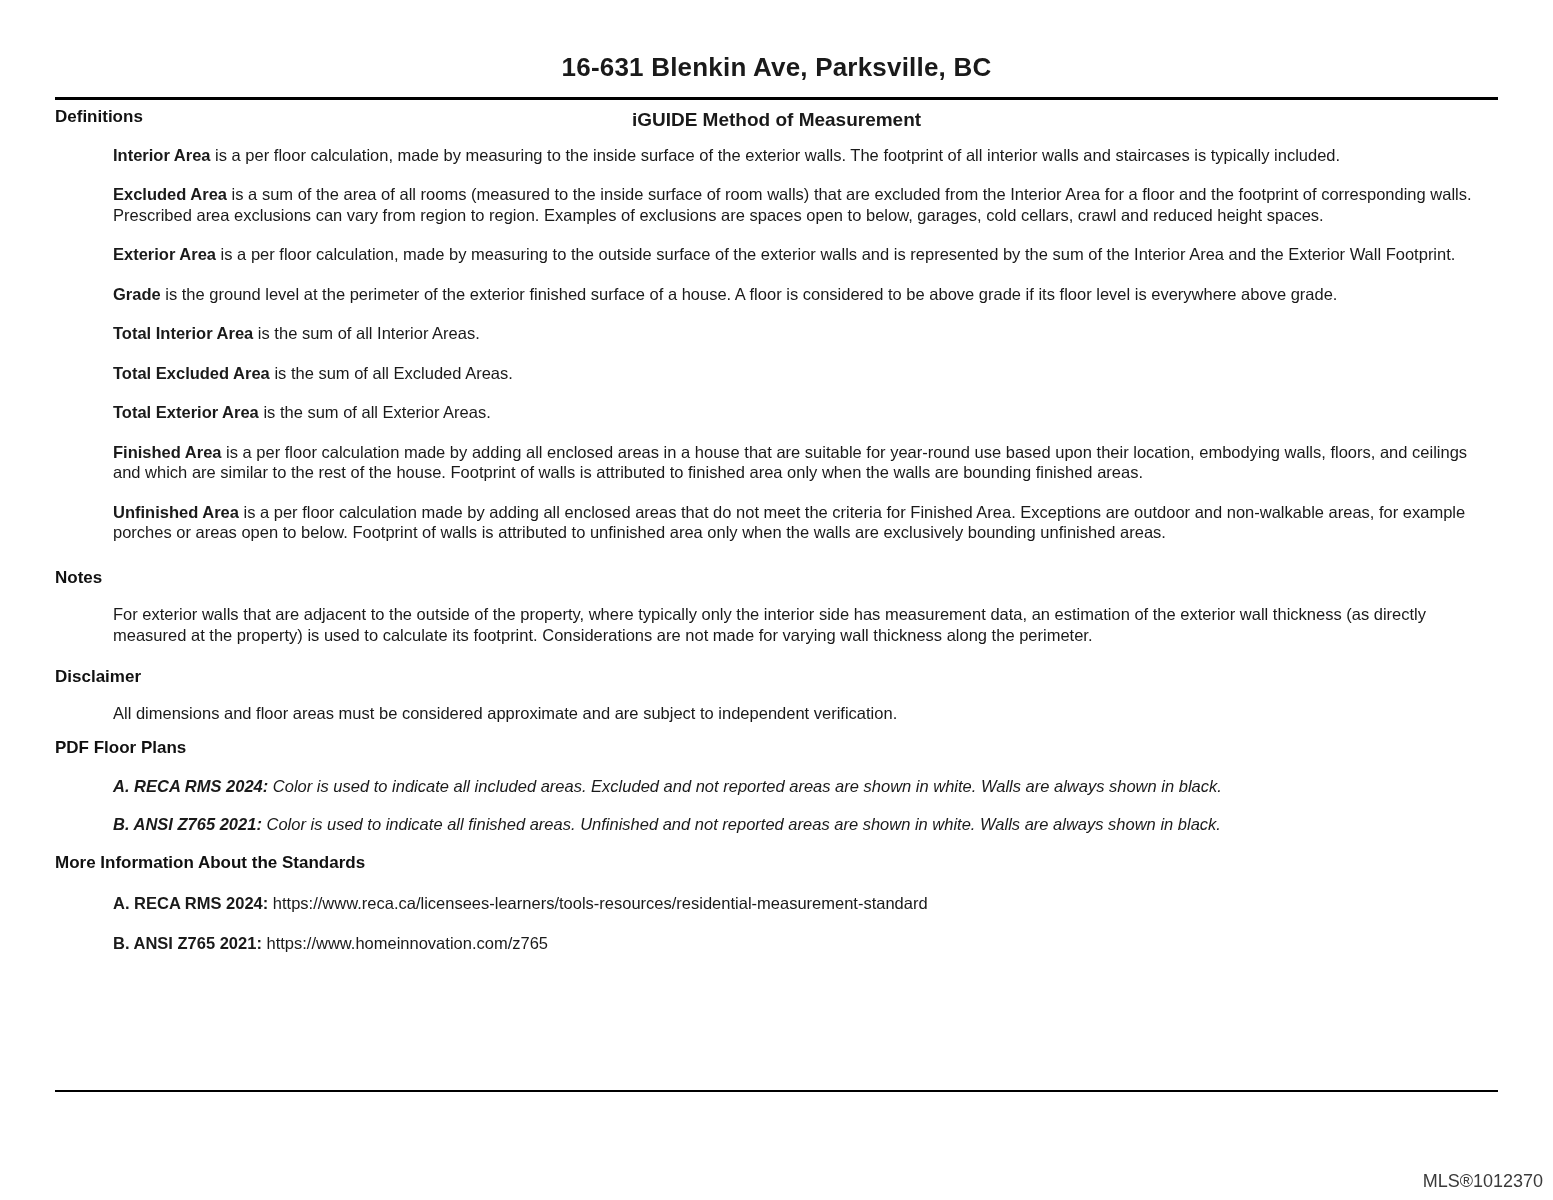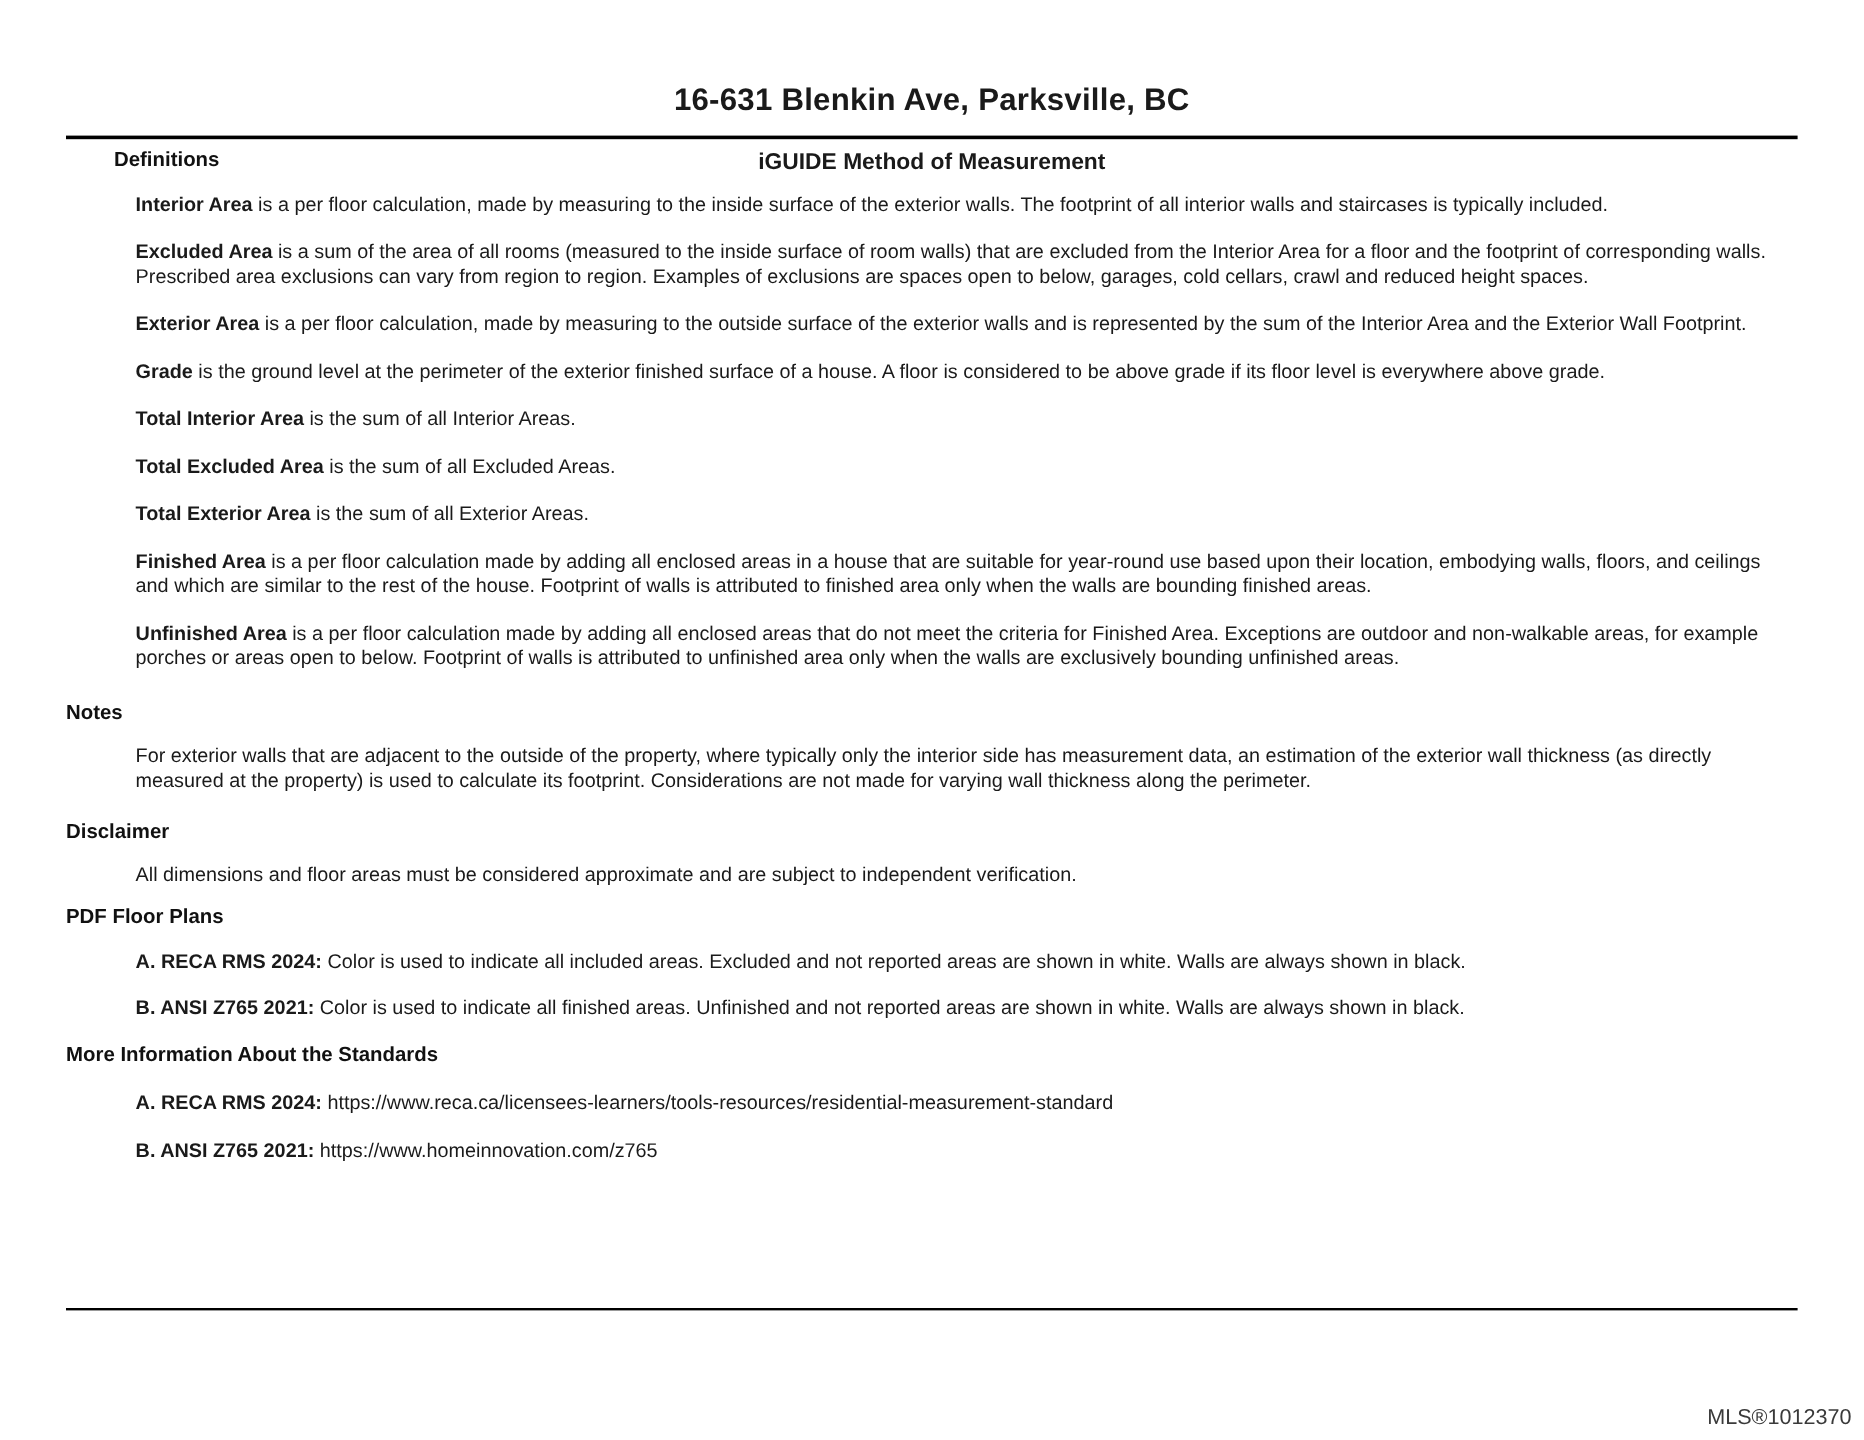--- a/index.html
+++ b/index.html
@@ -19,21 +19,21 @@
     position: relative;
     width: 1553px;
     height: 1200px;
     box-sizing: border-box;
   }
   .title {
     text-align: center;
     font-size: 26px;
     font-weight: bold;
     letter-spacing: 0.2px;
-    padding-top: 68px;
+    padding-top: 52px;
     color: #1a1a1a;
   }
   .title-rule {
     height: 3px;
     background: #000000;
     margin: 14px 55px 0 55px;
   }
   .subtitle {
     text-align: center;
     font-size: 19px;
@@ -47,40 +47,39 @@
   }
   .section-head {
     font-size: 17px;
     font-weight: bold;
     color: #111111;
     margin-top: 6px;
   }
   .section-head.definitions {
     margin-top: -24px;
     margin-bottom: 18px;
-    margin-left: 40px;
   }
   .block {
     margin-left: 58px;
     margin-right: 10px;
     font-size: 16.5px;
     line-height: 1.24;
     color: #1a1a1a;
     margin-bottom: 19px;
     text-align: left;
   }
   .block b {
     font-weight: bold;
   }
   .notes-head { margin-top: 26px; margin-bottom: 16px; }
   .notes-block { margin-bottom: 22px; }
   .disclaimer-head { margin-top: 4px; margin-bottom: 16px; }
   .disclaimer-block { margin-bottom: 14px; }
   .pdf-head { margin-top: 2px; margin-bottom: 18px; }
-  .pdf-block { margin-bottom: 18px; }
+  .pdf-block { margin-bottom: 18px; font-style: italic; }
   .more-head { margin-top: 16px; margin-bottom: 20px; }
   .more-block { margin-bottom: 20px; }
 
   .footer-rule {
     position: absolute;
     left: 55px;
     right: 55px;
     bottom: 108px;
     height: 2px;
     background: #000000;

